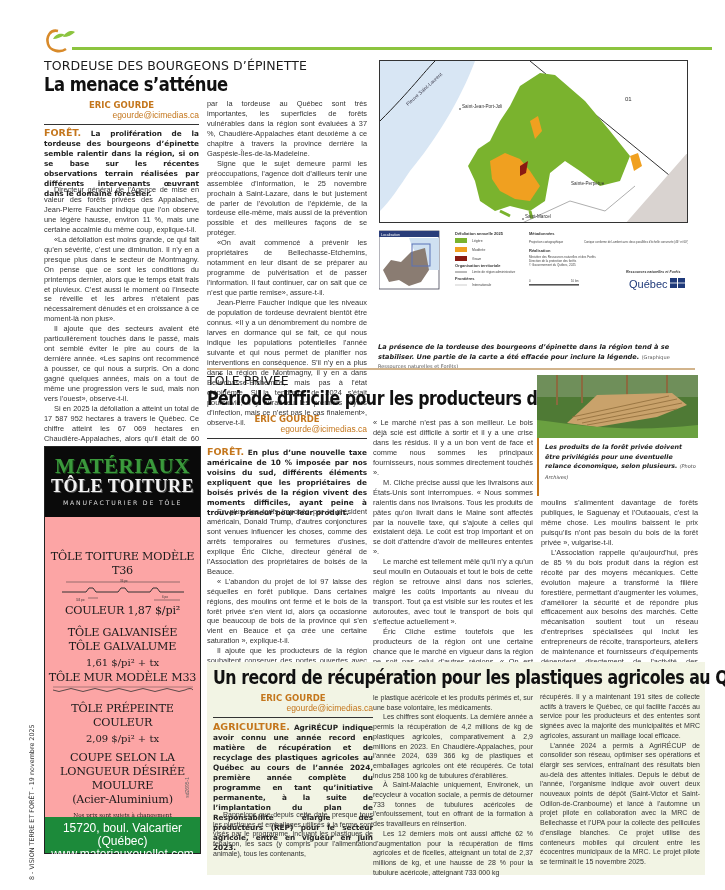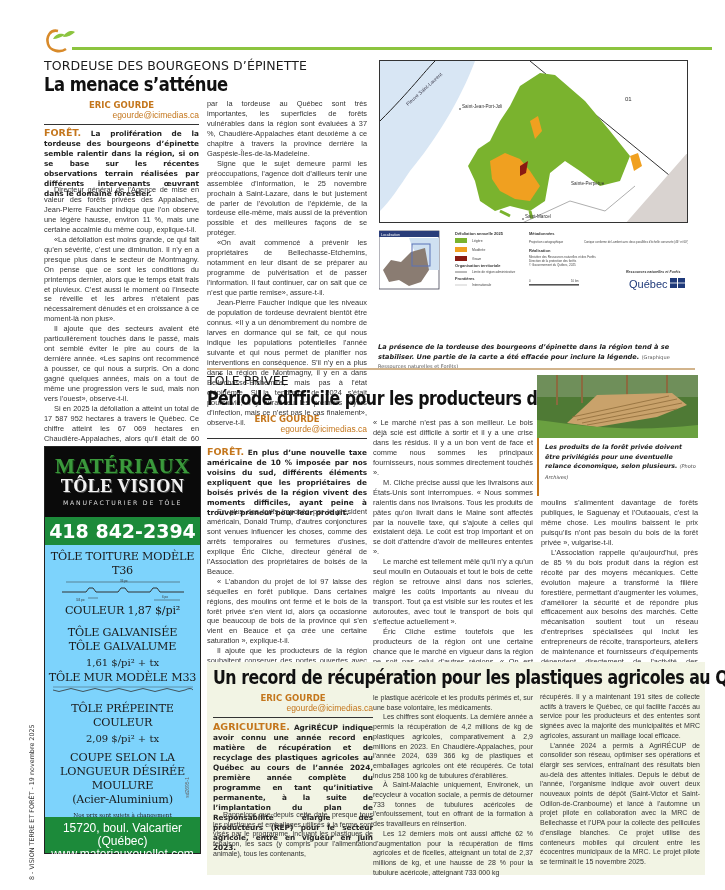--- a/index.html
+++ b/index.html
@@ -53,21 +53,21 @@
   #a3-box { position: absolute; left: 207px; top: 662px; width: 498px; height: 213px; background: #f2f4e4; }
   #a3-headline { position: absolute; left: 213px; top: 665px; font-size: 20px; transform: scaleX(0.79); white-space: nowrap; }
   #a3-byline { position: absolute; left: 213px; top: 693px; width: 160px; }
   #a3-lead { position: absolute; left: 213px; top: 722px; width: 160px; }
   #a3-col1 { position: absolute; left: 213px; top: 810px; width: 160px; }
   #a3-col2 { position: absolute; left: 373px; top: 693px; width: 160px; }
   #a3-col3 { position: absolute; left: 540px; top: 692px; width: 160px; }
   .small-text { font-size: 7px; line-height: 9.7px; }
 
   
-  #ad { position: absolute; left: 44px; top: 446px; width: 157px; height: 408px; border: 1px solid #222; background: #7dd3fc; }
+  #ad { position: absolute; left: 44px; top: 446px; width: 157px; height: 408px; border: 1px solid #222; background: #fca5a5; }
   .ad-top { position: absolute; left: 0; top: 0; width: 155px; height: 70px; background: #0a0a0a; text-align: center; overflow: hidden; }
   .ad-brand1 { font-family: "Liberation Serif", serif; font-weight: bold; color: #3b9a3c; font-size: 21px; letter-spacing: 0.5px; margin-top: 7px; text-shadow: 1px 1px 0 #1a4b1a; }
   .ad-brand2 { font-family: "Liberation Serif", serif; font-weight: bold; color: #f2f2f2; font-size: 18px; letter-spacing: 0.5px; margin-top: -3px; text-shadow: 1px 1px 0 #555; }
   .ad-tag { font-family: "DejaVu Sans", sans-serif; font-size: 6.2px; color: #ddd; letter-spacing: 1.8px; margin-top: 2px; }
   .ad-phone { position: absolute; left: 0; top: 70px; width: 155px; height: 28px; background: #1c8a3a; color: #fff; font-family: "DejaVu Sans", sans-serif; font-weight: bold; font-size: 19px; text-align: center; line-height: 28px; }
   .ad-line { font-family: "DejaVu Serif", serif; text-align: center; color: #1b1b1b; }
   .ad-l-big { font-size: 11.2px; line-height: 14px; letter-spacing: -0.2px; }
   .ad-l-med { font-size: 10px; line-height: 13px; }
   .ad-l-small { font-size: 5.6px; line-height: 8px; }
   .ad-footer { position: absolute; left: 0; bottom: 0; width: 155px; height: 36px; background: #1c8a3a; color: #fff; text-align: center; font-size: 12px; line-height: 13px; padding-top: 5px; }
@@ -256,24 +256,23 @@
   <p>Les 12 derniers mois ont aussi affiché 62 % d’augmentation pour la récupération de films agricoles et de ficelles, atteignant un total de 2,37 millions de kg, et une hausse de 28 % pour la tubulure acéricole, atteignant 733 000 kg</p>
 </div>
 <div id="a3-col3" class="body-text small-text">
   <p style="text-indent:0">récupérés. Il y a maintenant 191 sites de collecte actifs à travers le Québec, ce qui facilite l’accès au service pour les producteurs et des ententes sont signées avec la majorité des municipalités et MRC agricoles, assurant un maillage local efficace.</p>
   <p>L’année 2024 a permis à AgriRÉCUP de consolider son réseau, optimiser ses opérations et élargir ses services, entraînant des résultats bien au-delà des attentes initiales. Depuis le début de l’année, l’organisme indique avoir ouvert deux nouveaux points de dépôt (Saint-Victor et Saint-Odilon-de-Cranbourne) et lancé à l’automne un projet pilote en collaboration avec la MRC de Bellechasse et l’UPA pour la collecte des pellicules d’ensilage blanches. Ce projet utilise des conteneurs mobiles qui circulent entre les écocentres municipaux de la MRC. Le projet pilote se terminait le 15 novembre 2025.</p>
 </div>
 
 <div id="ad">
   <div class="ad-top">
     <div class="ad-brand1">MATÉRIAUX</div>
-    <div class="ad-brand2">TÔLE VISION</div>
+    <div class="ad-brand2">TÔLE TOITURE</div>
     <div class="ad-tag">MANUFACTURIER DE TÔLE</div>
   </div>
-  <div class="ad-phone">418 842-2394</div>
   <div class="ad-body">
     <div class="ad-line ad-l-big" style="margin-top:5px">TÔLE TOITURE MODÈLE T36</div>
     <svg class="profile" width="130" height="26" viewBox="0 0 130 26">
       <line x1="8" y1="4" x2="122" y2="4" stroke="#333" stroke-width="0.5"></line>
       <text x="62" y="3.5" font-size="3" fill="#333">36 po</text>
       <path d="M4 14 L28 14 L31 10 L35 10 L38 14 L60 14 L63 10 L67 10 L70 14 L92 14 L95 10 L99 10 L102 14 L126 14" fill="none" stroke="#333" stroke-width="1"></path>
       <line x1="30" y1="20" x2="40" y2="20" stroke="#333" stroke-width="0.5"></line>
       <text x="18" y="23" font-size="3" fill="#333">3/4 po</text>
       <line x1="96" y1="22" x2="122" y2="22" stroke="#333" stroke-width="0.5"></line>
       <text x="104" y="20" font-size="3" fill="#333">6 po</text>

